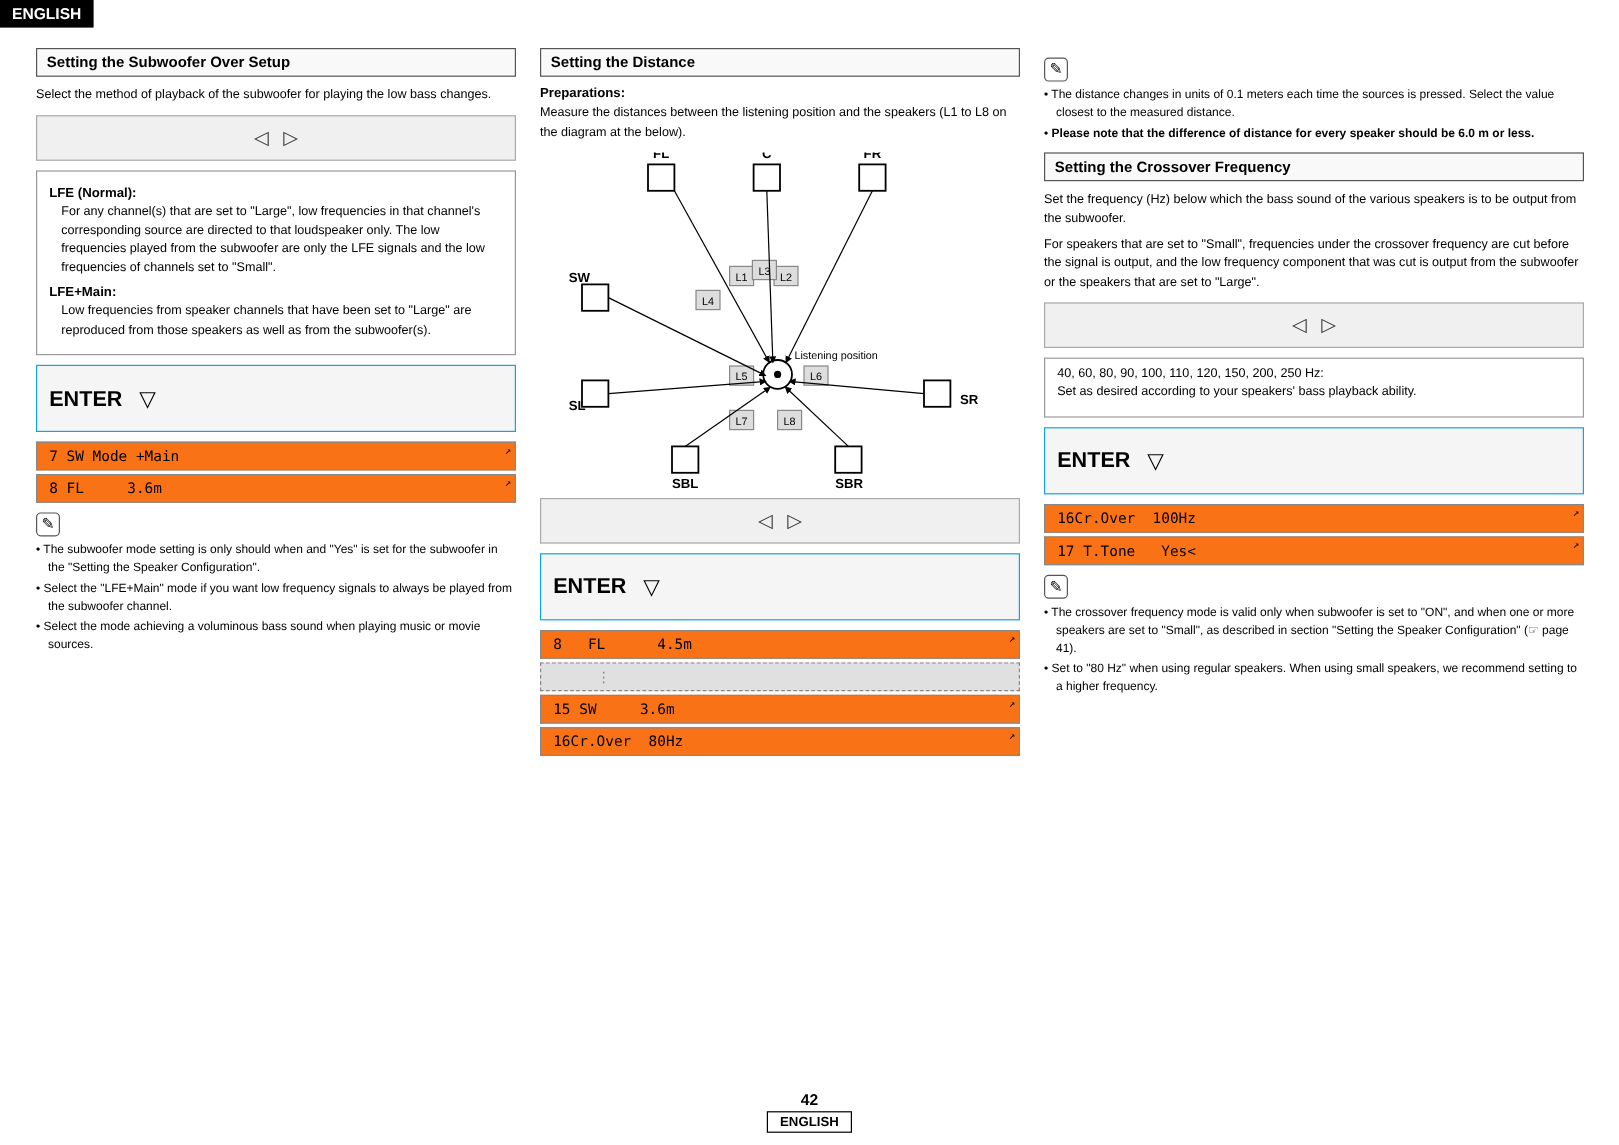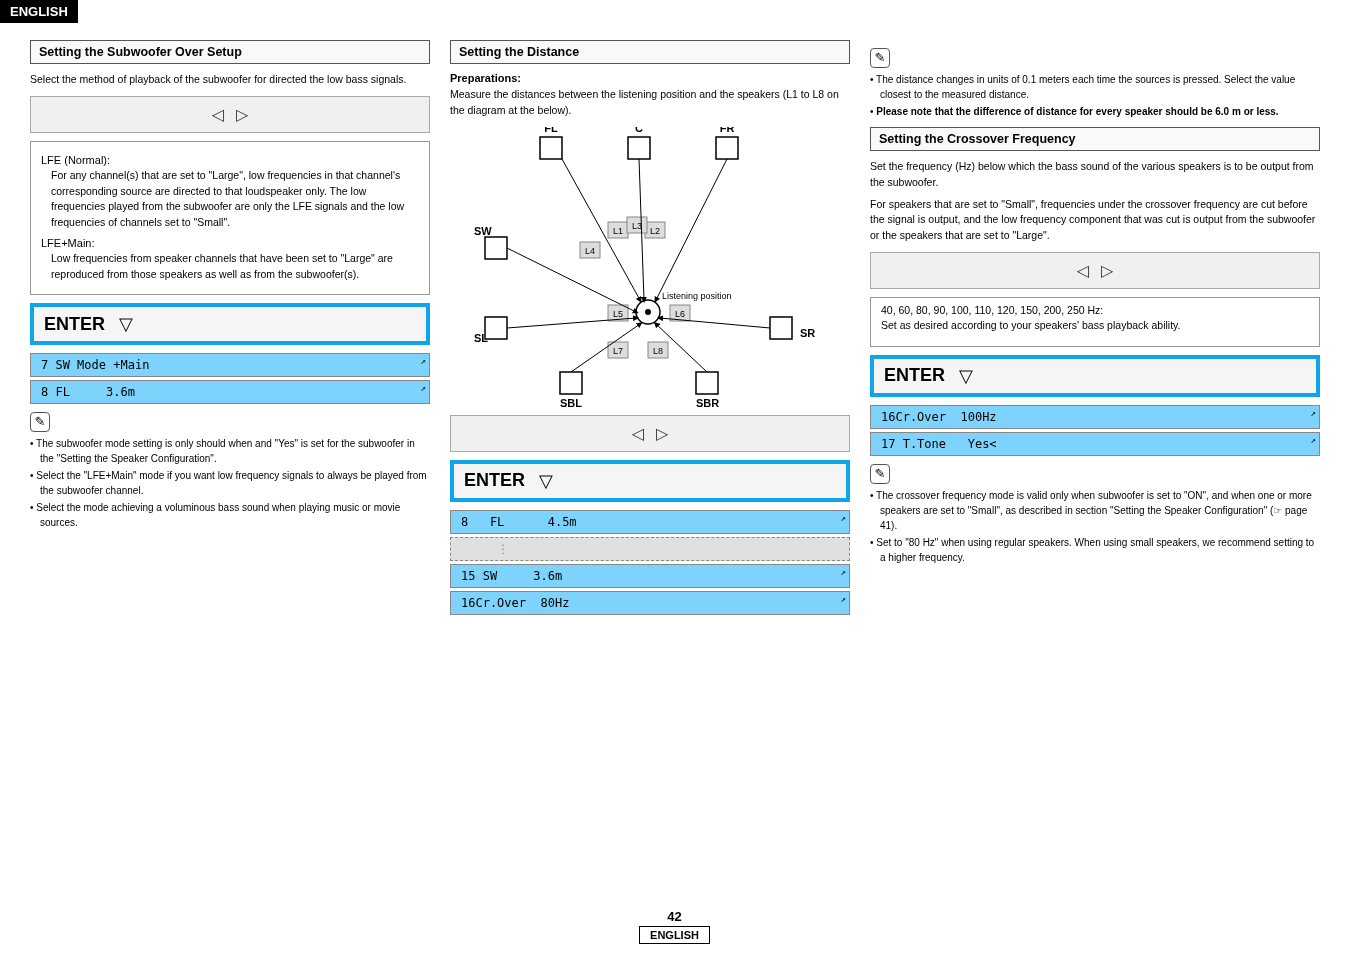--- a/index.html
+++ b/index.html
@@ -79,36 +79,36 @@
       font-size: 16px;
       color: #333;
     }
 
     
     .enter-down-box {
       display: flex;
       align-items: center;
       gap: 14px;
       margin: 8px 0;
-      padding: 6px 10px;
-      border: 4px solid #0ea5e9;
+      padding: 16px 10px;
+      border: 1px solid #0ea5e9;
       background: #f5f5f5;
     }
     .enter-label {
       font-size: 18px;
       font-weight: bold;
     }
     .down-arrow {
       font-size: 18px;
     }
 
     
     .display-row {
       border: 1px solid #888;
-      background: #7dd3fc;
+      background: #f97316;
       padding: 4px 10px;
       margin: 3px 0;
       font-family: monospace;
       font-size: 12px;
       display: flex;
       justify-content: space-between;
       align-items: center;
       position: relative;
     }
     .display-row .corner-mark {
@@ -136,21 +136,21 @@
       font-size: 10px;
       line-height: 1.5;
       margin-bottom: 3px;
     }
     .note-text strong {
       font-weight: bold;
     }
 
     
     .sub-heading {
-      font-weight: normal;
+      font-weight: bold;
       font-size: 11px;
       margin: 6px 0 2px 0;
     }
     .indented {
       padding-left: 10px;
     }
 
     
     .speaker-diagram {
       position: relative;
@@ -211,21 +211,21 @@
 
 <div class="top-bar">ENGLISH</div>
 
 <div class="page-content">
 
   <div class="col-left">
     <div class="section-title-box">
       <h2>Setting the Subwoofer Over Setup</h2>
     </div>
 
-    <p class="body-text">Select the method of playback of the subwoofer for directed the low bass signals.</p>
+    <p class="body-text">Select the method of playback of the subwoofer for playing the low bass changes.</p>
 
     <div class="nav-arrows-box">
       <span class="nav-arrow">◁</span>
       <span class="nav-arrow">▷</span>
     </div>
 
     <div class="section-box">
       <div class="sub-heading">LFE (Normal):</div>
       <p class="body-text indented">For any channel(s) that are set to "Large", low frequencies in that channel's corresponding source are directed to that loudspeaker only. The low frequencies played from the subwoofer are only the LFE signals and the low frequencies of channels set to "Small".</p>
 

